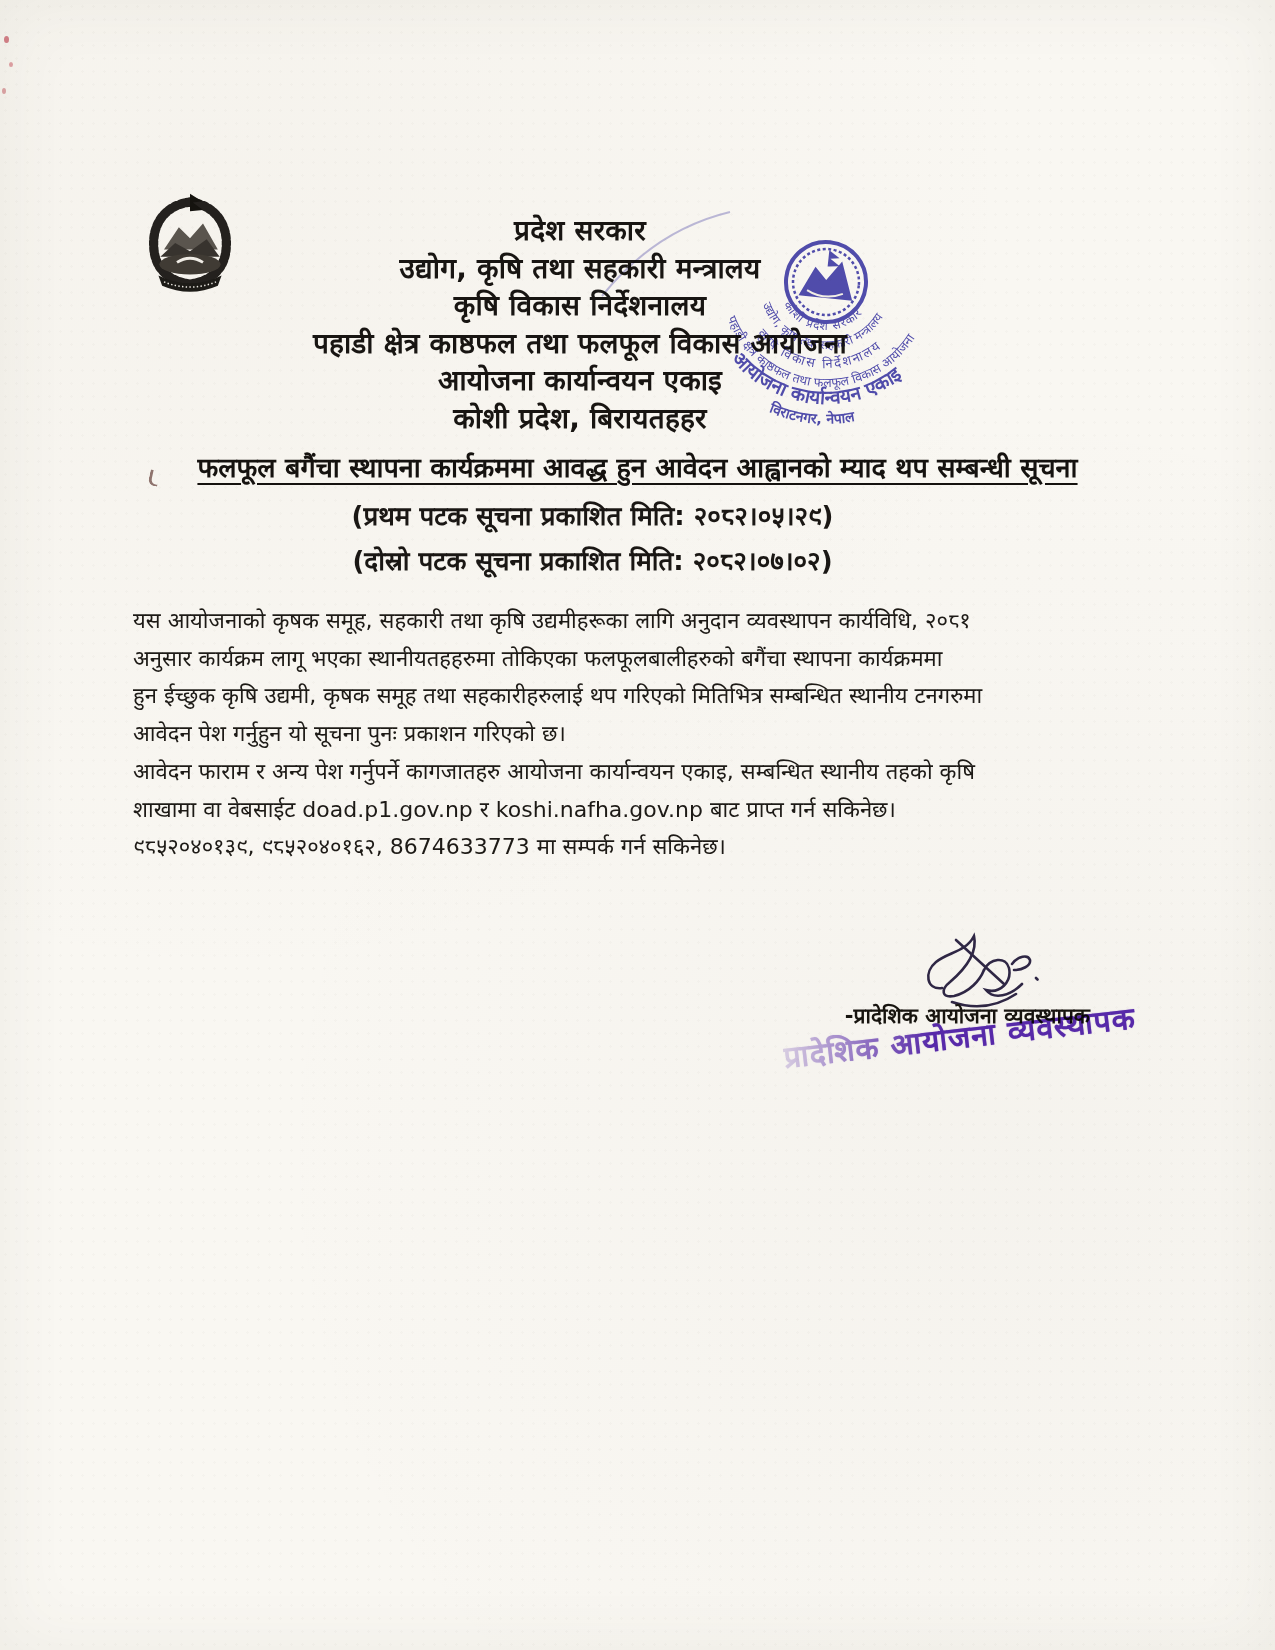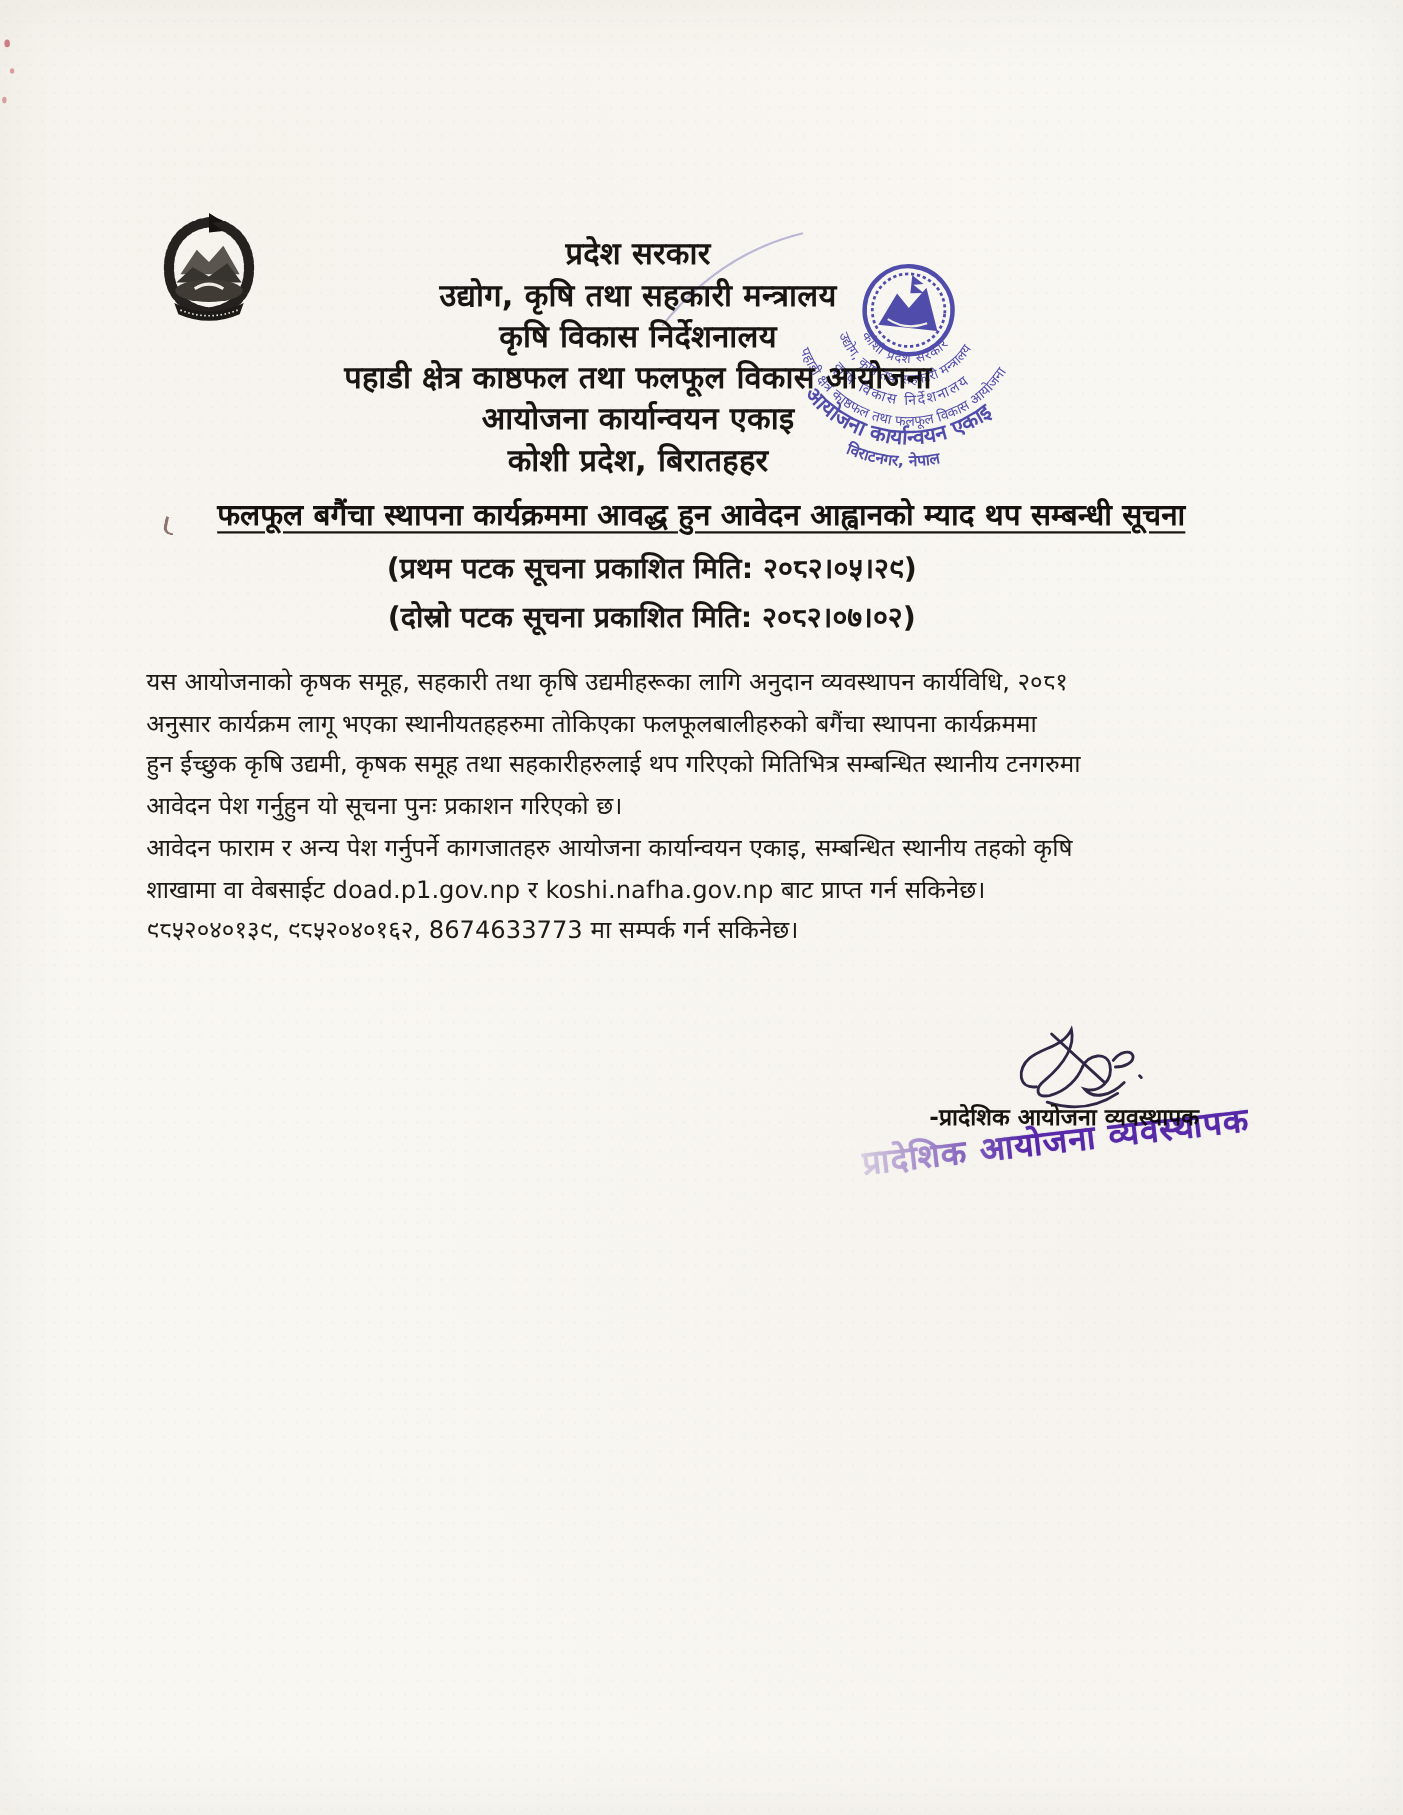--- a/index.html
+++ b/index.html
@@ -92,21 +92,21 @@
     <path d="M22 92 q 34 17 68 0 l -4 11 q -30 13 -60 0 z" fill="#1d1b17"></path>
     <path d="M28 99 q 28 11 56 0" stroke="#efece5" stroke-width="1.6" stroke-dasharray="1.5 2.5" fill="none"></path>
   </svg>
 
   <div class="abs header">
     <div>प्रदेश सरकार</div>
     <div>उद्योग, कृषि तथा सहकारी मन्त्रालय</div>
     <div>कृषि विकास निर्देशनालय</div>
     <div>पहाडी क्षेत्र काष्ठफल तथा फलफूल विकास आयोजना</div>
     <div>आयोजना कार्यान्वयन एकाइ</div>
-    <div>कोशी प्रदेश, बिरातहहर</div>
+    <div>कोशी प्रदेश, बिरायतहहर</div>
   </div>
 
   <svg class="abs round-stamp" width="460" height="260" viewBox="0 0 460 260" aria-hidden="true">
     <defs>
       <path id="arc1" d="M 220.9 73.6 A 48 48 0 1 0 311.1 73.6" fill="none"></path>
       <path id="arc2" d="M 203 67.1 A 67 67 0 1 0 329 67.1" fill="none"></path>
       <path id="arc3" d="M 185.2 60.6 A 86 86 0 1 0 346.8 60.6" fill="none"></path>
       <path id="arc4" d="M 167.3 54.1 A 105 105 0 1 0 364.7 54.1" fill="none"></path>
       <path id="arc5" d="M 151.3 48.3 A 122 122 0 1 0 380.7 48.3" fill="none"></path>
       <path id="arc6" d="M 132.5 41.4 A 142 142 0 1 0 399.5 41.4" fill="none"></path>

